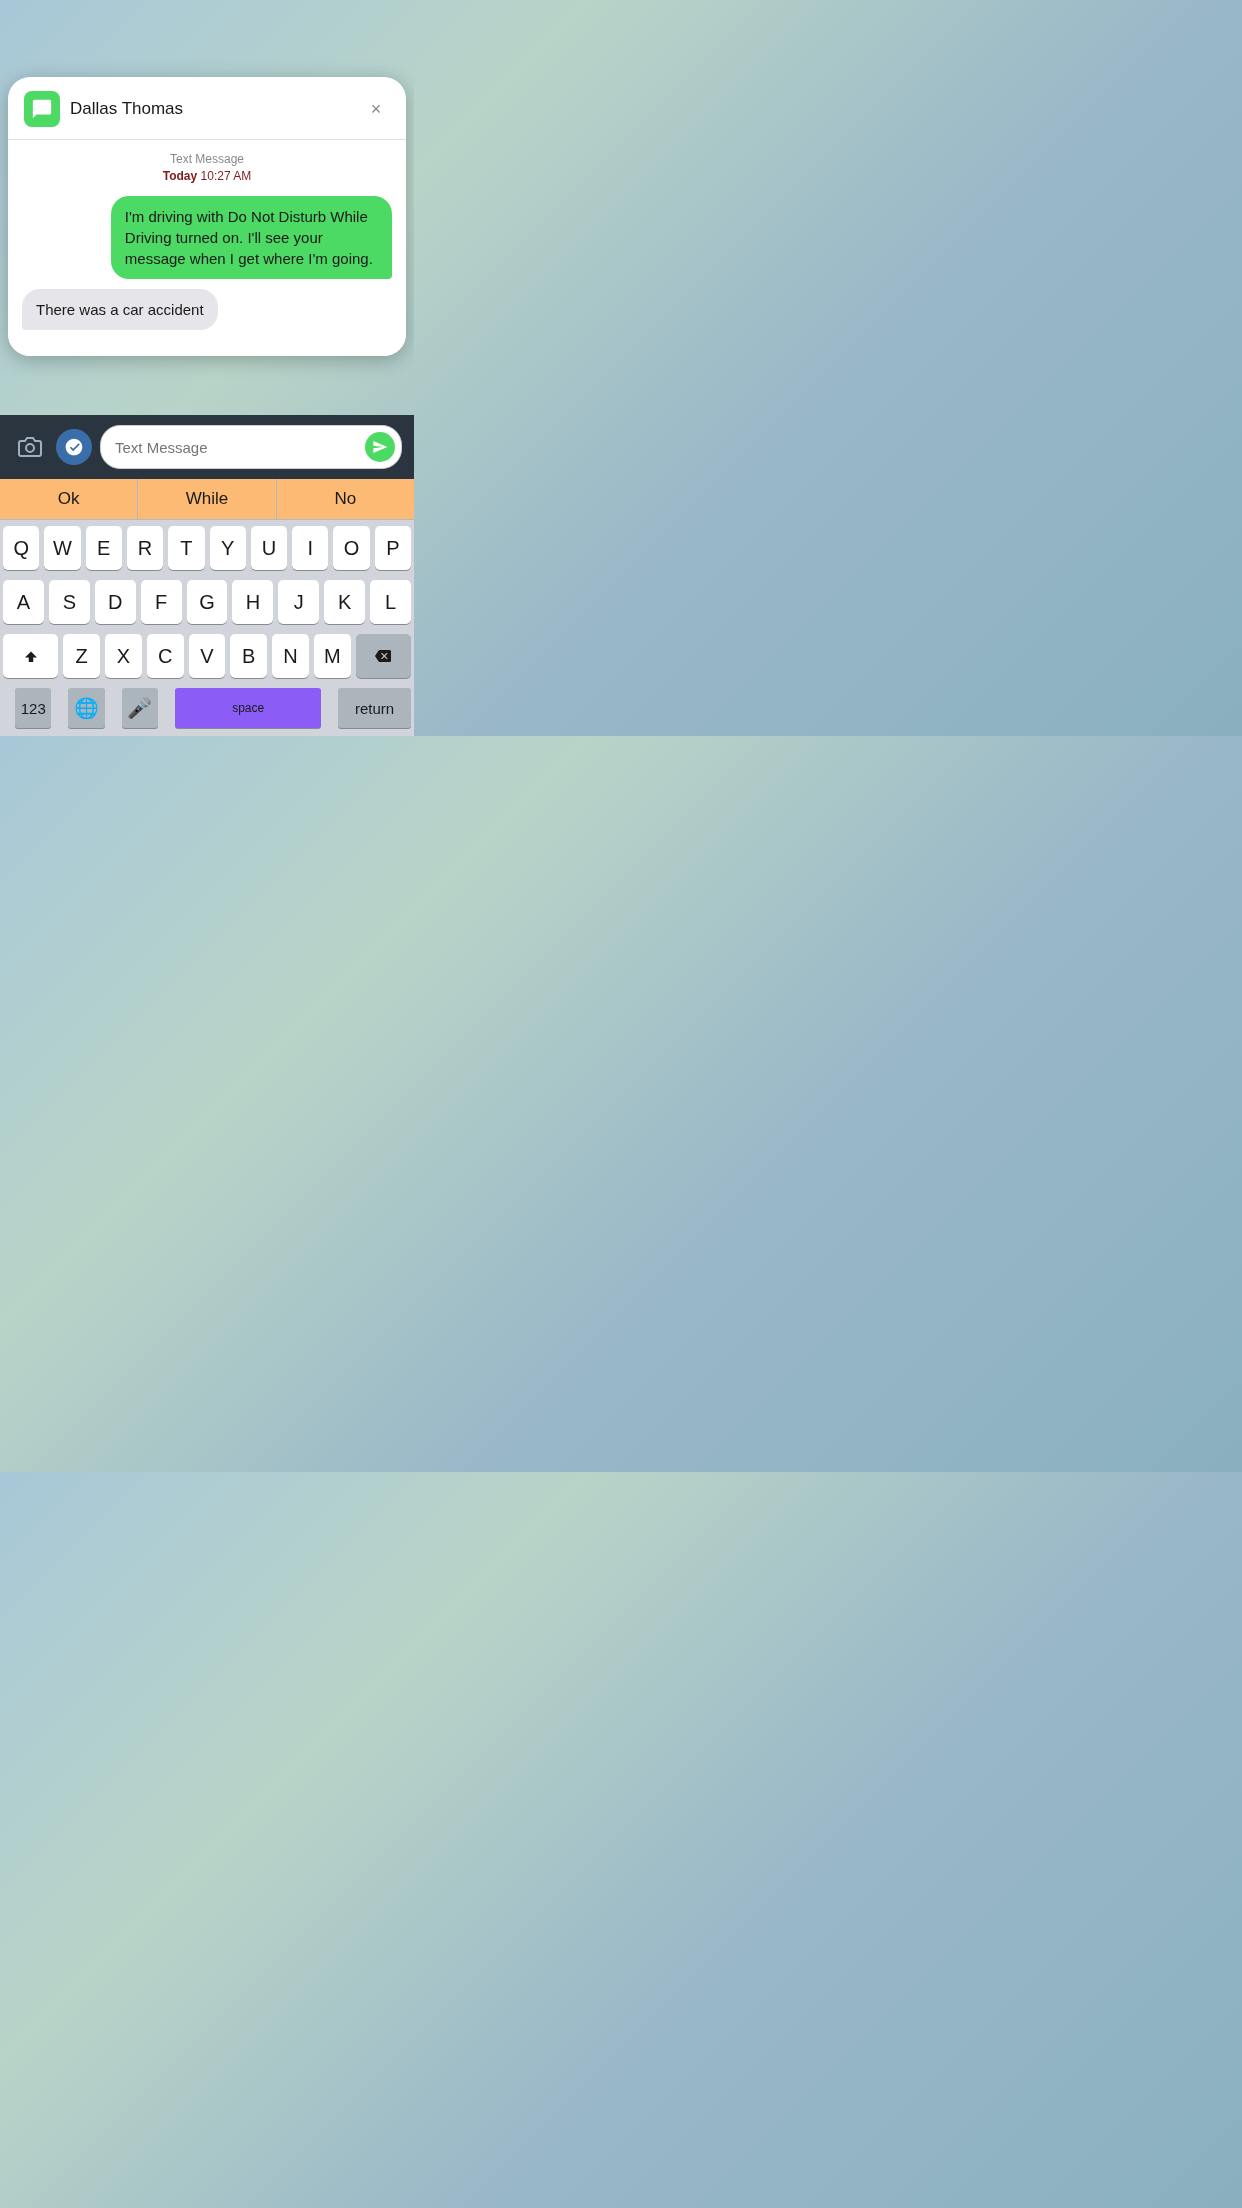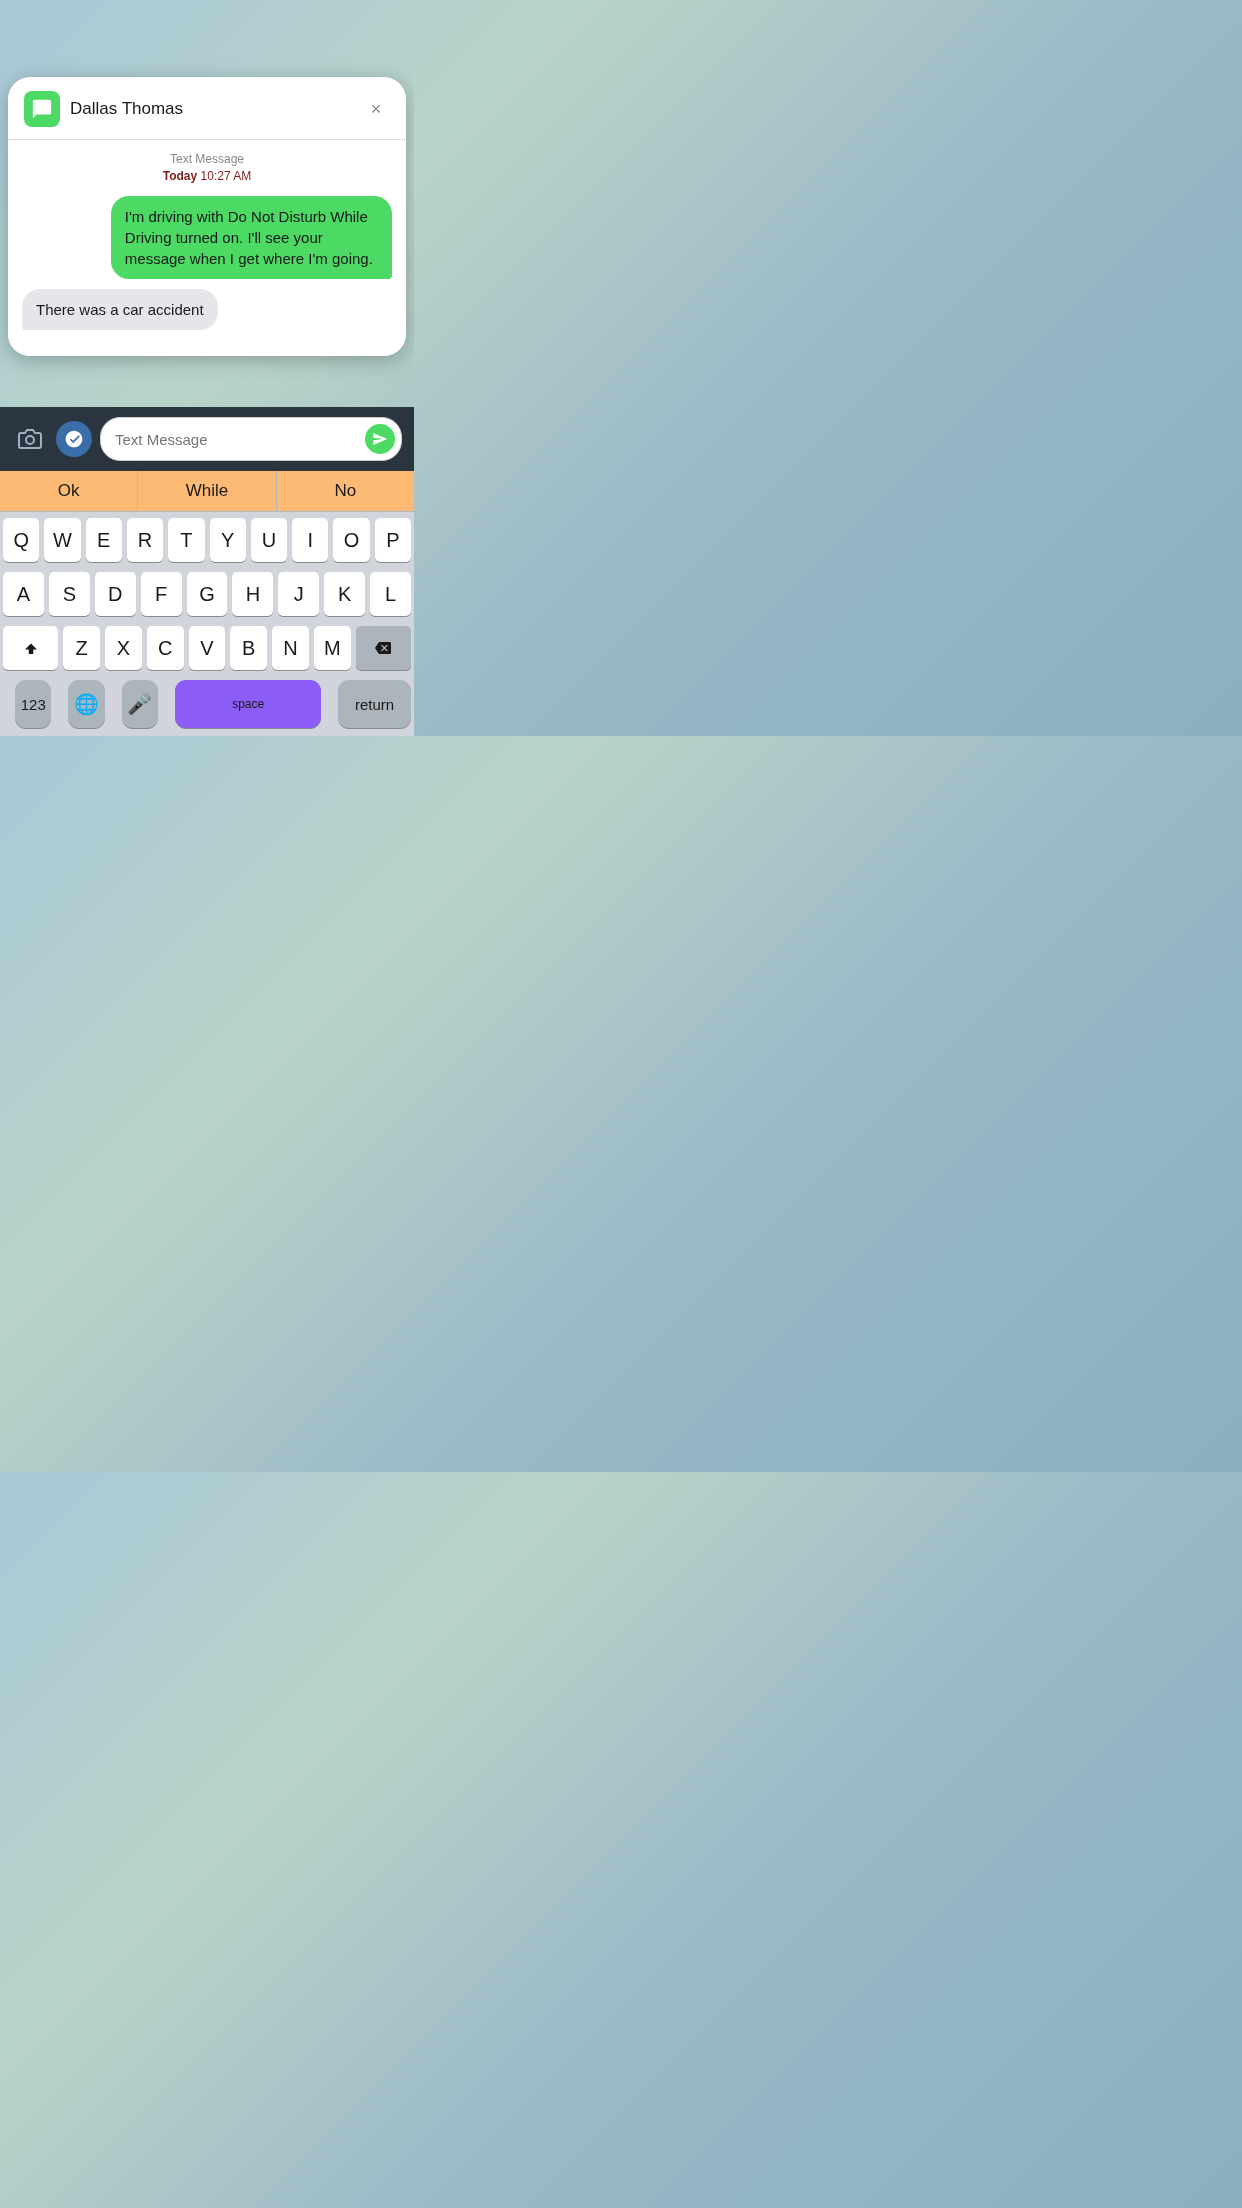--- a/index.html
+++ b/index.html
@@ -276,22 +276,22 @@
       flex: 1.5;
     }
 
     .key.space-key {
       flex: 4;
       font-size: 16px;
     }
 
     .bottom-row-key {
       background: #acb4bc;
-      border-radius: 11px;
-      height: 48px;
+      border-radius: 3px;
+      height: 40px;
       display: flex;
       align-items: center;
       justify-content: center;
       font-size: 15px;
       color: #1a1a1a;
       box-shadow: 0 1px 0 rgba(0,0,0,0.35);
       cursor: pointer;
       margin-left: 12px;
     }
 

